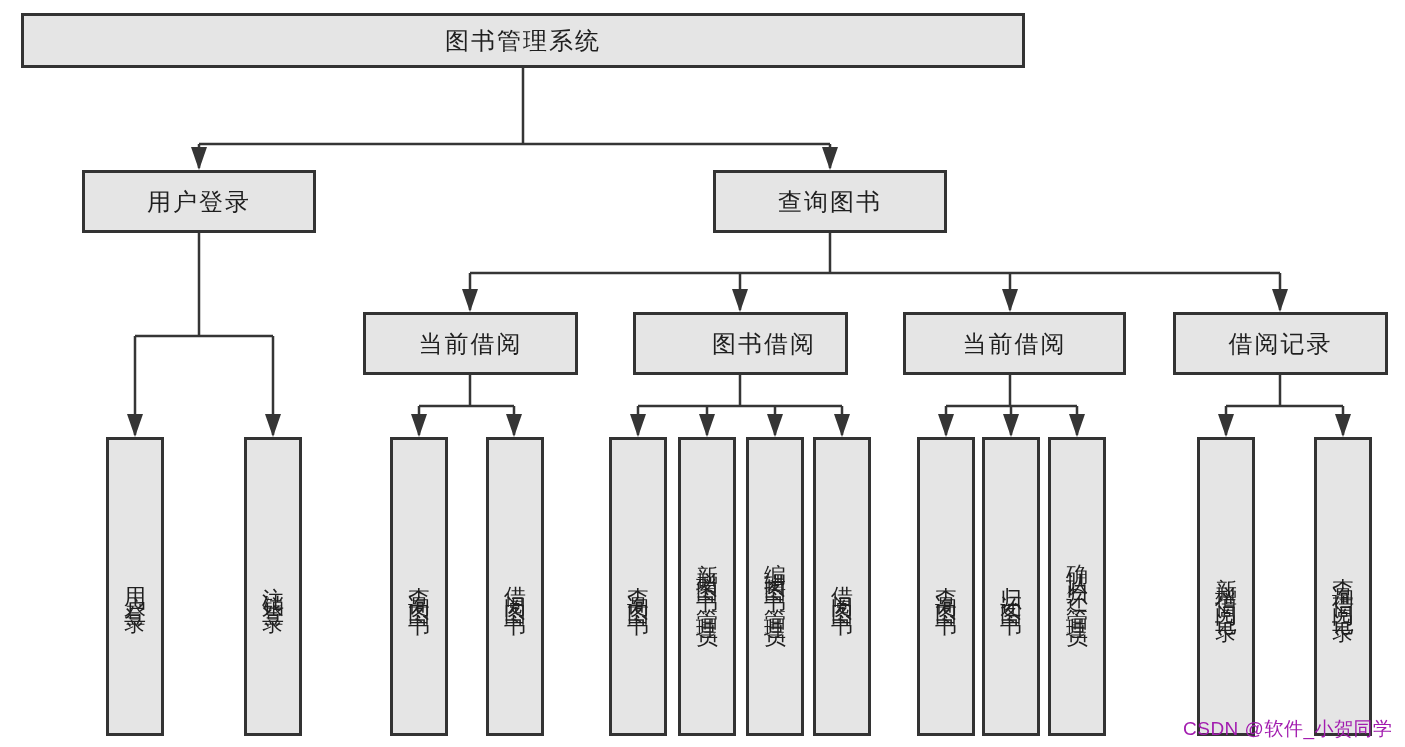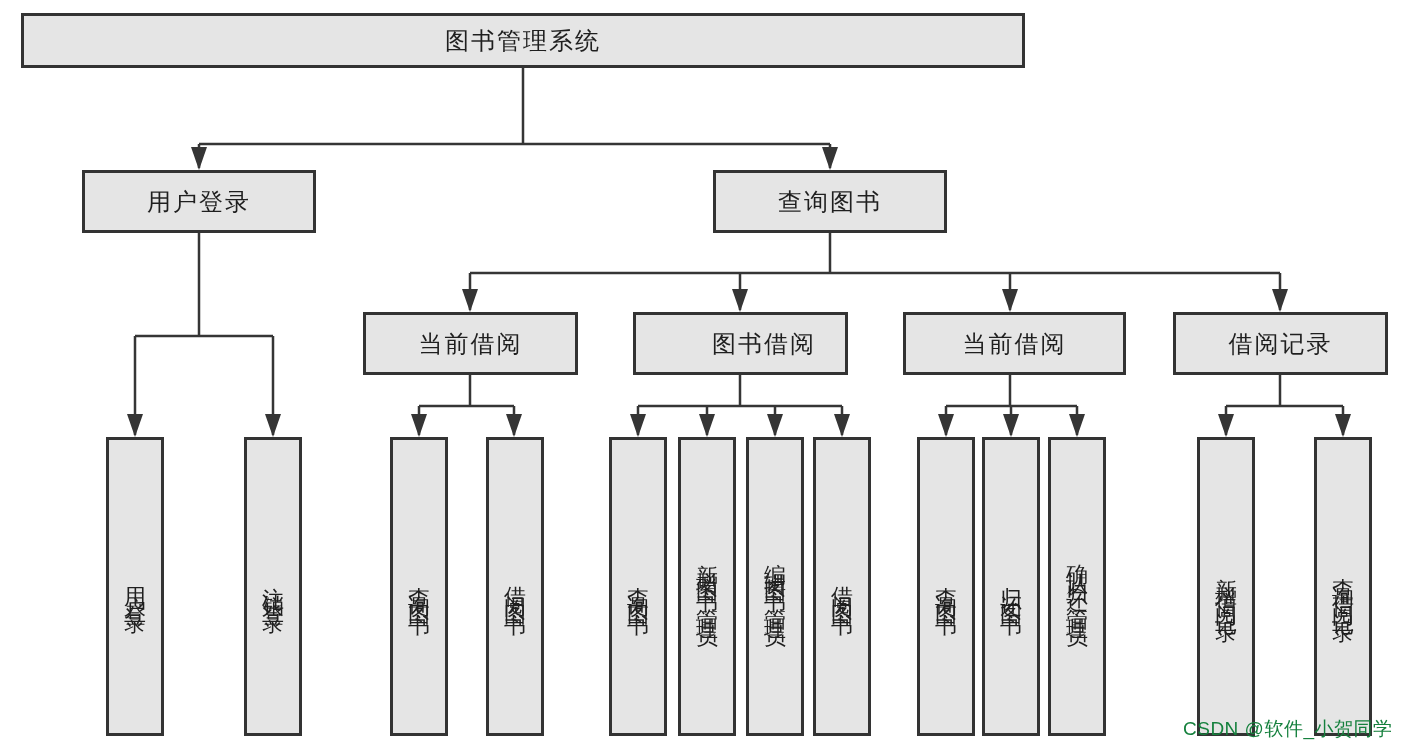--- a/index.html
+++ b/index.html
@@ -66,21 +66,21 @@
   .n-g4a { left: 917px; }
   .n-g4b { left: 982px; }
   .n-g4c { left: 1048px; }
   .n-g5a { left: 1197px; }
   .n-g5b { left: 1314px; }
   .watermark {
     position: absolute;
     left: 1183px;
     top: 716px;
     font-size: 19px;
-    color: #15803d;
+    color: #a21caf;
     letter-spacing: 0.5px;
     white-space: nowrap;
     z-index: 5;
   }
 </style>
 </head>
 <body>
 
 <div class="stage">
 

